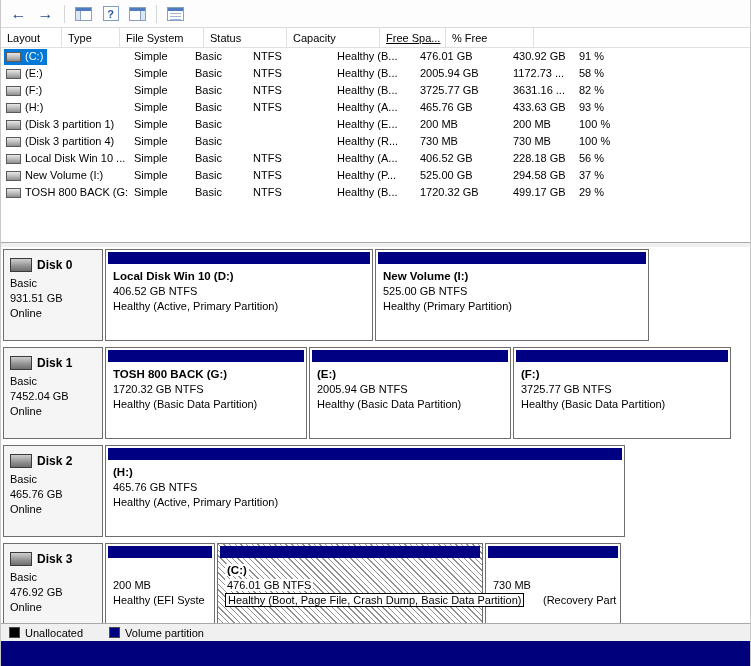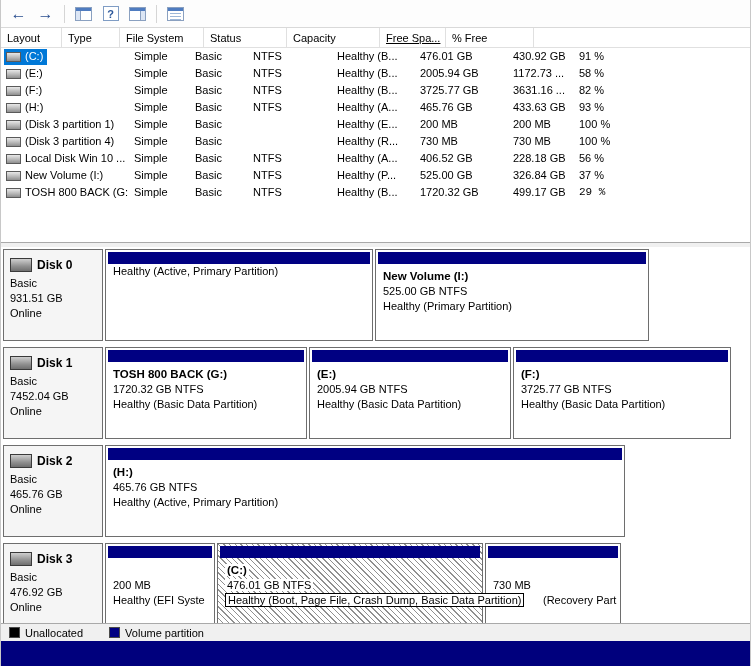--- a/index.html
+++ b/index.html
@@ -214,37 +214,37 @@
             <span class="volwrap">
               <span class="drive-icon"></span>
               <span class="volname">New Volume (I:)</span>
             </span>
           </div>
           <div class="td" style="width: 61px;">Simple</div>
           <div class="td" style="width: 58px;">Basic</div>
           <div class="td" style="width: 84px;">NTFS</div>
           <div class="td" style="width: 83px;">Healthy (P...</div>
           <div class="td" style="width: 93px;">525.00 GB</div>
-          <div class="td" style="width: 66px;">326.84 GB</div>
+          <div class="td" style="width: 66px;">294.58 GB</div>
           <div class="td" style="width: 88px;">37 %</div>
         </div>
         <div class="tr">
           <div class="td vol" style="width: 127px;">
             <span class="volwrap">
               <span class="drive-icon"></span>
               <span class="volname">TOSH 800 BACK (G:)</span>
             </span>
           </div>
           <div class="td" style="width: 61px;">Simple</div>
           <div class="td" style="width: 58px;">Basic</div>
           <div class="td" style="width: 84px;">NTFS</div>
           <div class="td" style="width: 83px;">Healthy (B...</div>
           <div class="td" style="width: 93px;">1720.32 GB</div>
           <div class="td" style="width: 66px;">499.17 GB</div>
-          <div class="td" style="width: 88px; font-family: Liberation Mono, monospace;">29 %</div>
+          <div class="td" style="width: 88px;">29 %</div>
         </div>
       </div>
   </div>
 
   <div class="splitter"></div>
 
   <div class="graph">
     <div>
         <div class="diskrow">
           <div class="diskinfo">
@@ -252,20 +252,22 @@
               <span class="disk-icon"></span>
               <span class="diskname">Disk 0</span>
             </div>
             <div class="diskline">Basic</div>
             <div class="diskline">931.51 GB</div>
             <div class="diskline">Online</div>
           </div>
           <div class="parts">
             <div class="part" style="width: 268px;">
               <div class="pbar"></div>
+              <div class="pline ptitle"><span class="ptext">Local Disk Win 10  (D:)</span></div>
+              <div class="pline psize"><span class="ptext">406.52 GB NTFS</span></div>
               <div class="pline pstatus"><span class="ptext">Healthy (Active, Primary Partition)</span></div>
             </div>
             <div class="part" style="width: 274px;">
               <div class="pbar"></div>
               <div class="pline ptitle"><span class="ptext">New Volume  (I:)</span></div>
               <div class="pline psize"><span class="ptext">525.00 GB NTFS</span></div>
               <div class="pline pstatus"><span class="ptext">Healthy (Primary Partition)</span></div>
             </div>
           </div>
         </div>

